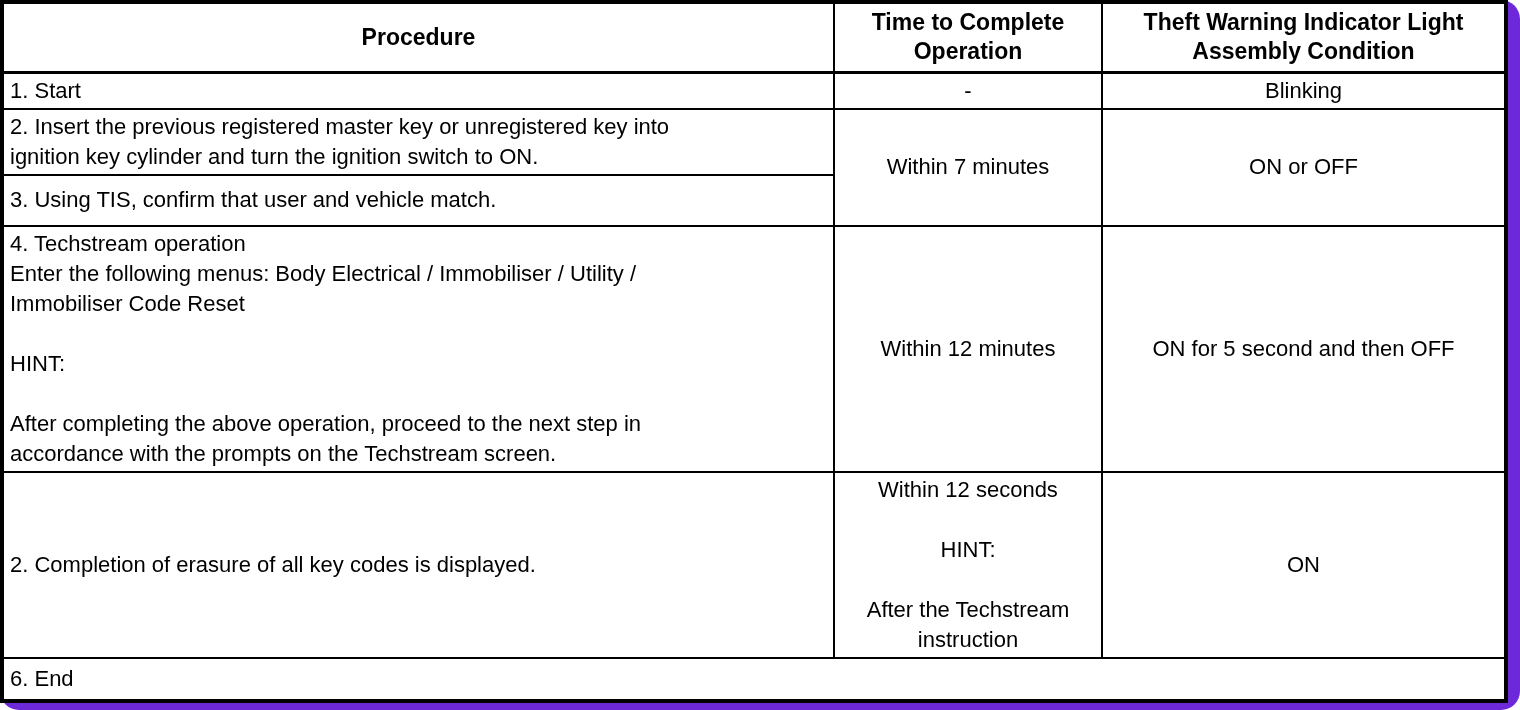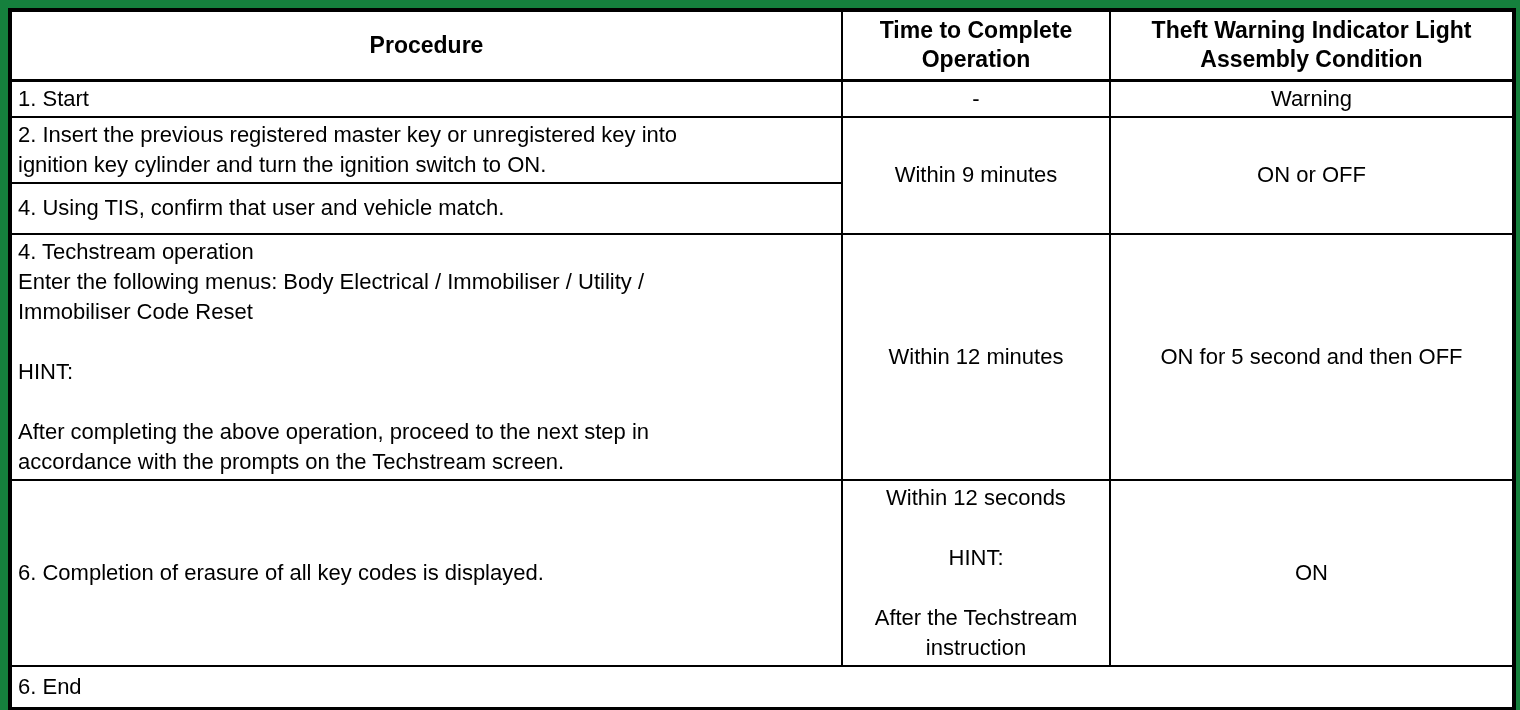--- a/index.html
+++ b/index.html
@@ -5,23 +5,23 @@
   html, body {
     margin: 0;
     padding: 0;
     background: #ffffff;
     font-family: "Liberation Sans", sans-serif;
     color: #000000;
   }
   .page {
     width: 1520px;
     height: 710px;
-    background: #15803d;
+    background: #6d28d9;
     box-sizing: border-box;
-    padding: 8px;
+    border-radius: 19px;
   }
   table.proc-table {
     border-collapse: collapse;
     table-layout: fixed;
     width: 1504px;
     height: 694px;
     background: #ffffff;
   }
   table.proc-table, table.proc-table td, table.proc-table th {
     border: 2px solid #000000;
@@ -66,45 +66,45 @@
     </colgroup>
     <tbody>
         <tr style="height:70px">
       <th>Procedure</th>
       <th>Time to Complete Operation</th>
       <th>Theft Warning Indicator Light Assembly Condition</th>
     </tr>
     <tr style="height:33px">
       <td class="proc">1. Start</td>
       <td class="ctr">-</td>
-      <td class="ctr">Warning</td>
+      <td class="ctr">Blinking</td>
     </tr>
     <tr style="height:66px">
       <td class="proc">2. Insert the previous registered master key or unregistered key into
 ignition key cylinder and turn the ignition switch to ON.</td>
-      <td class="ctr" rowspan="2">Within 9 minutes</td>
+      <td class="ctr" rowspan="2">Within 7 minutes</td>
       <td class="ctr" rowspan="2">ON or OFF</td>
     </tr>
     <tr style="height:51px">
-      <td class="proc">4. Using TIS, confirm that user and vehicle match.</td>
+      <td class="proc">3. Using TIS, confirm that user and vehicle match.</td>
     </tr>
     <tr style="height:242px">
       <td class="proc">4. Techstream operation
 Enter the following menus: Body Electrical / Immobiliser / Utility /
 Immobiliser Code Reset
 
 HINT:
 
 After completing the above operation, proceed to the next step in
 accordance with the prompts on the Techstream screen.</td>
       <td class="ctr">Within 12 minutes</td>
       <td class="ctr">ON for 5 second and then OFF</td>
     </tr>
     <tr style="height:181px">
-      <td class="proc">6. Completion of erasure of all key codes is displayed.</td>
+      <td class="proc">2. Completion of erasure of all key codes is displayed.</td>
       <td class="ctr">Within 12 seconds
 
 HINT:
 
 After the Techstream
 instruction</td>
       <td class="ctr">ON</td>
     </tr>
     <tr style="height:43px">
       <td class="proc" colspan="3">6. End</td>

